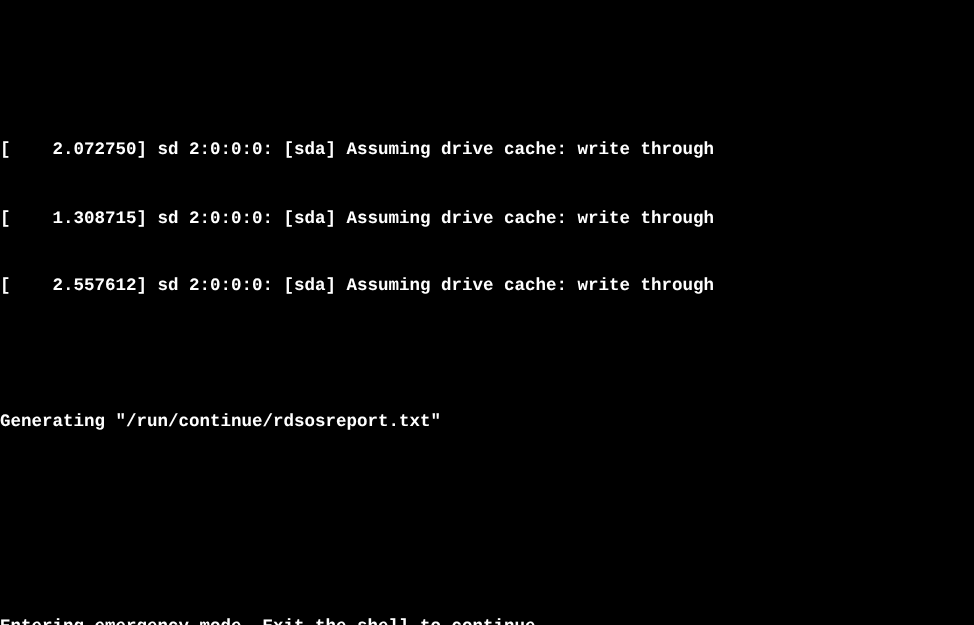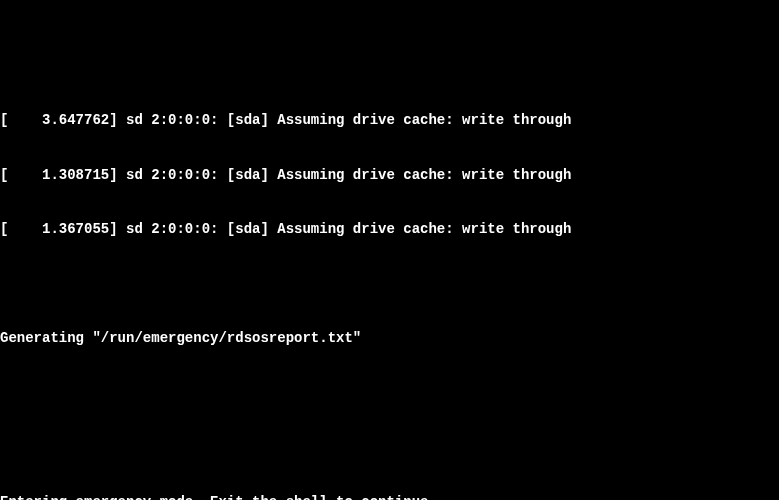--- a/index.html
+++ b/index.html
@@ -27,25 +27,25 @@
       display: block;
       min-height: 18px;
     }
   </style>
 </head>
 <body>
 
 
 
 <div class="terminal">
-  <span class="line">[    3.647762] sd 2:0:0:0: [sda] Assuming drive cache: write through</span>
+  <span class="line">[    2.072750] sd 2:0:0:0: [sda] Assuming drive cache: write through</span>
   <span class="line">[    1.308715] sd 2:0:0:0: [sda] Assuming drive cache: write through</span>
-  <span class="line">[    1.367055] sd 2:0:0:0: [sda] Assuming drive cache: write through</span>
+  <span class="line">[    2.557612] sd 2:0:0:0: [sda] Assuming drive cache: write through</span>
   <span class="line"></span>
-  <span class="line">Generating "/run/emergency/rdsosreport.txt"</span>
+  <span class="line">Generating "/run/continue/rdsosreport.txt"</span>
   <span class="line"></span>
   <span class="line"></span>
   <span class="line">Entering emergency mode. Exit the shell to continue.</span>
   
   
   
   
   
   
   

